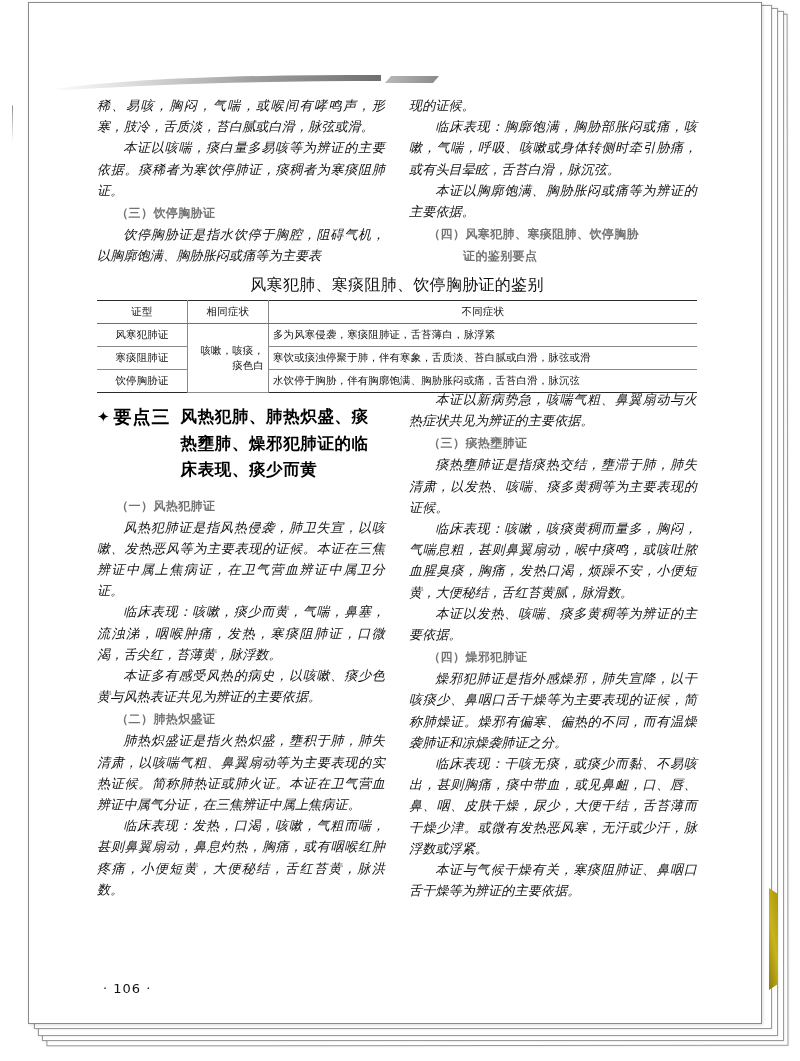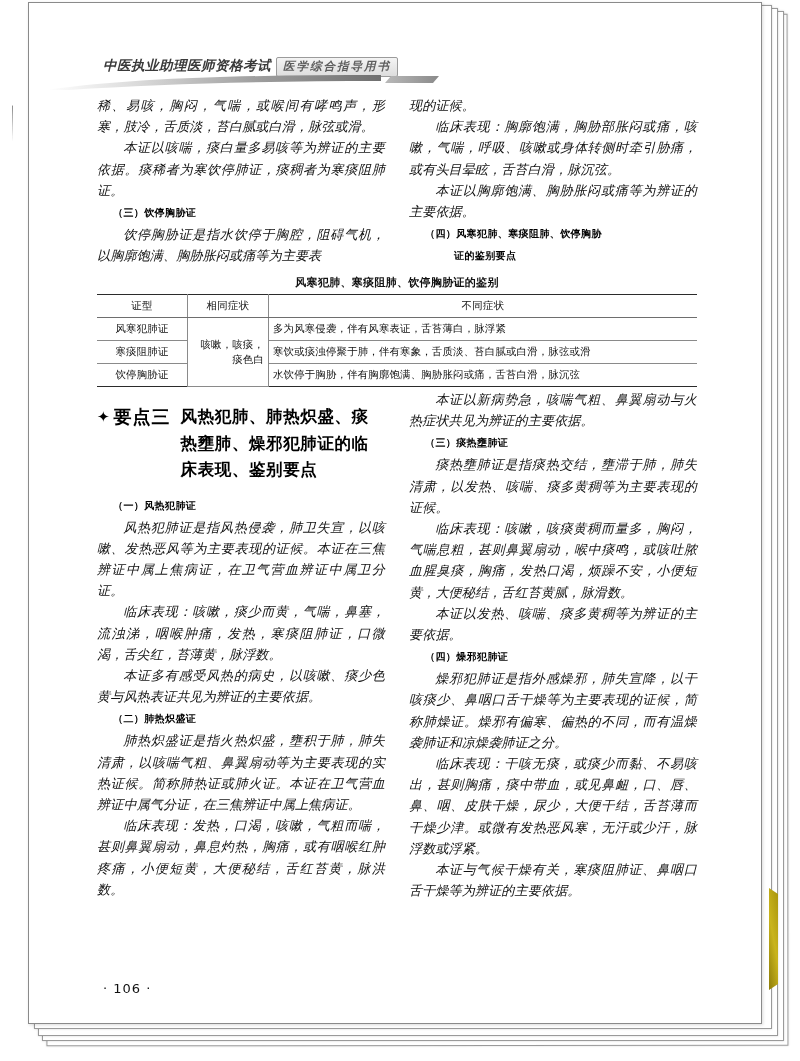--- a/index.html
+++ b/index.html
@@ -83,21 +83,21 @@
     font-family:"DejaVu Sans","Liberation Sans",sans-serif;
     font-size:13.1px;line-height:21.2px;color:#111;
     text-align:justify;text-justify:inter-ideograph;
     letter-spacing:.1px;
     font-style:italic;
   }
   p.indent{text-indent:2em;}
   h4.sub{
     margin:1px 0 0 0;
     font-family:"DejaVu Sans","Liberation Sans",sans-serif;
-    font-size:10px;line-height:22px;font-weight:700;color:#000000;
+    font-size:12px;line-height:22px;font-weight:700;color:#737373;
     text-indent:1.6em;letter-spacing:.4px;
   }
   h4.sub.two-line{text-indent:0;padding-left:1.6em;}
   h4.sub.two-line .hang{display:inline-block;text-indent:0;}
 
   
   .keypoint{
     margin-top:15px;display:flex;align-items:flex-start;gap:4px;
   }
   .kp-mark{
@@ -110,21 +110,21 @@
   .kp-title{
     font-size:16.5px;line-height:26.5px;font-weight:700;color:#000;
     letter-spacing:.6px;margin-left:6px;
   }
 
   
   .tablewrap{
     position:absolute;left:68px;top:272px;width:600px;
   }
   .tbl-title{
-    text-align:center;font-size:11px;font-weight:700;color:#111;
+    text-align:center;font-size:16px;font-weight:400;color:#111;
     margin-bottom:4px;letter-spacing:.3px;
   }
   table.diff{
     border-collapse:collapse;width:600px;
     font-size:10.4px;color:#111;
   }
   table.diff thead th{
     font-weight:400;text-align:center;padding:4px 2px 4px 2px;
     border-top:1.4px solid #2b2b2b;border-bottom:.8px solid #6e6e6e;
     letter-spacing:.3px;
@@ -158,23 +158,20 @@
   <div class="sheet sheet-s2"></div>
   <div class="sheet sheet-s1"></div>
 </div>
 <div class="flyleaf"></div>
 <div class="tab-blue"></div>
 <div class="tab-gold"></div>
 
 <div class="page">
   <div class="page-inner">
 
-    <div class="runhead">
-      <span class="rh-text">中医执业助理医师资格考试</span><span class="rh-boxed">医学综合指导用书</span>
-    </div>
 
     <svg class="swoosh" viewBox="0 0 734 16" preserveAspectRatio="none">
       <defs>
         <linearGradient id="gsw" x1="0" y1="0" x2="1" y2="0">
           <stop offset="0%" stop-color="#ffffff"></stop>
           <stop offset="28%" stop-color="#d9d9d9"></stop>
           <stop offset="62%" stop-color="#9f9f9f"></stop>
           <stop offset="100%" stop-color="#6f6f6f"></stop>
         </linearGradient>
         <linearGradient id="gsw2" x1="0" y1="0" x2="1" y2="0">
@@ -213,21 +210,21 @@
           <tr>
             <th class="c-type">证型</th>
             <th class="c-same">相同症状</th>
             <th>不同症状</th>
           </tr>
         </thead>
         <tbody>
           <tr>
             <td class="c-type">风寒犯肺证</td>
             <td class="c-same" rowspan="3">咳嗽，咳痰，痰色白</td>
-            <td class="c-diff">多为风寒侵袭，伴有风寒表证，舌苔薄白，脉浮紧</td>
+            <td class="c-diff">多为风寒侵袭，寒痰阻肺证，舌苔薄白，脉浮紧</td>
           </tr>
           <tr>
             <td class="c-type">寒痰阻肺证</td>
             <td class="c-diff">寒饮或痰浊停聚于肺，伴有寒象，舌质淡、苔白腻或白滑，脉弦或滑</td>
           </tr>
           <tr>
             <td class="c-type">饮停胸胁证</td>
             <td class="c-diff">水饮停于胸胁，伴有胸廓饱满、胸胁胀闷或痛，舌苔白滑，脉沉弦</td>
           </tr>
         </tbody>
@@ -236,21 +233,21 @@
 
     <div class="cols2">
       <div class="col col-left">
 
         <div class="keypoint">
           <span class="kp-mark">✦</span>
           <span class="kp-label">要点三</span>
           <span class="kp-title">
             <span>风热犯肺、肺热炽盛、痰</span><br>
             <span>热壅肺、燥邪犯肺证的临</span><br>
-            <span>床表现、鉴别要点</span>
+            <span>床表现、痰少而黄</span>
           </span>
         </div>
 
         <div style="height:10px"></div>
 
         <h4 class="sub">（一）风热犯肺证</h4>
         <p class="body indent">风热犯肺证是指风热侵袭，肺卫失宣，以咳嗽、发热恶风等为主要表现的证候。本证在三焦辨证中属上焦病证，在卫气营血辨证中属卫分证。</p>
         <p class="body indent">临床表现：咳嗽，痰少而黄，气喘，鼻塞，流浊涕，咽喉肿痛，发热，寒痰阻肺证，口微渴，舌尖红，苔薄黄，脉浮数。</p>
         <p class="body indent">本证多有感受风热的病史，以咳嗽、痰少色黄与风热表证共见为辨证的主要依据。</p>
 

